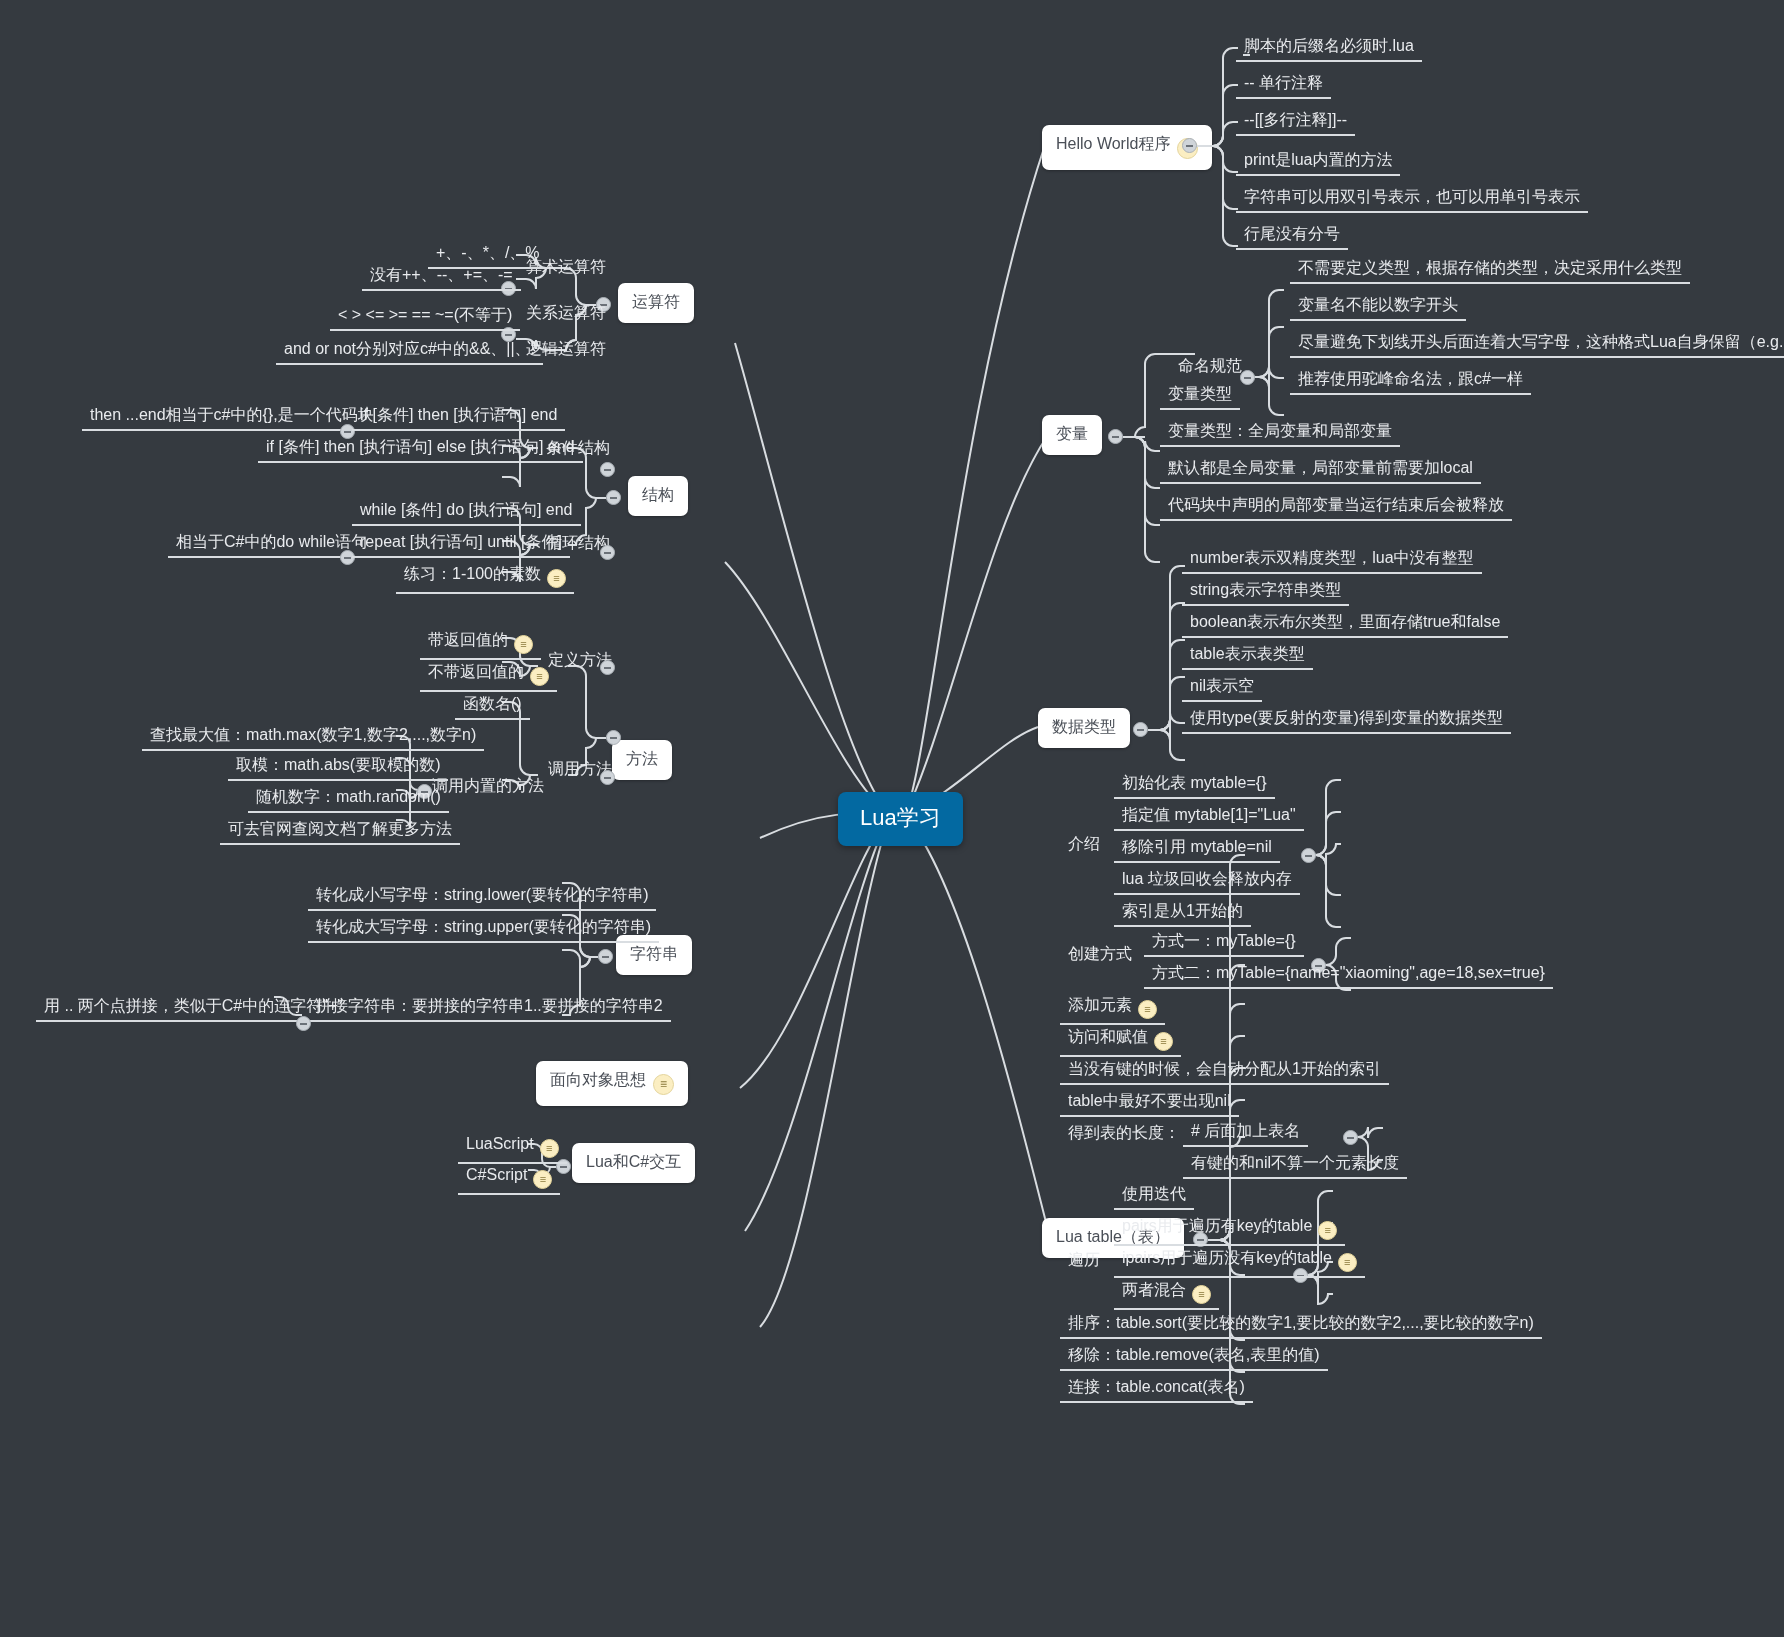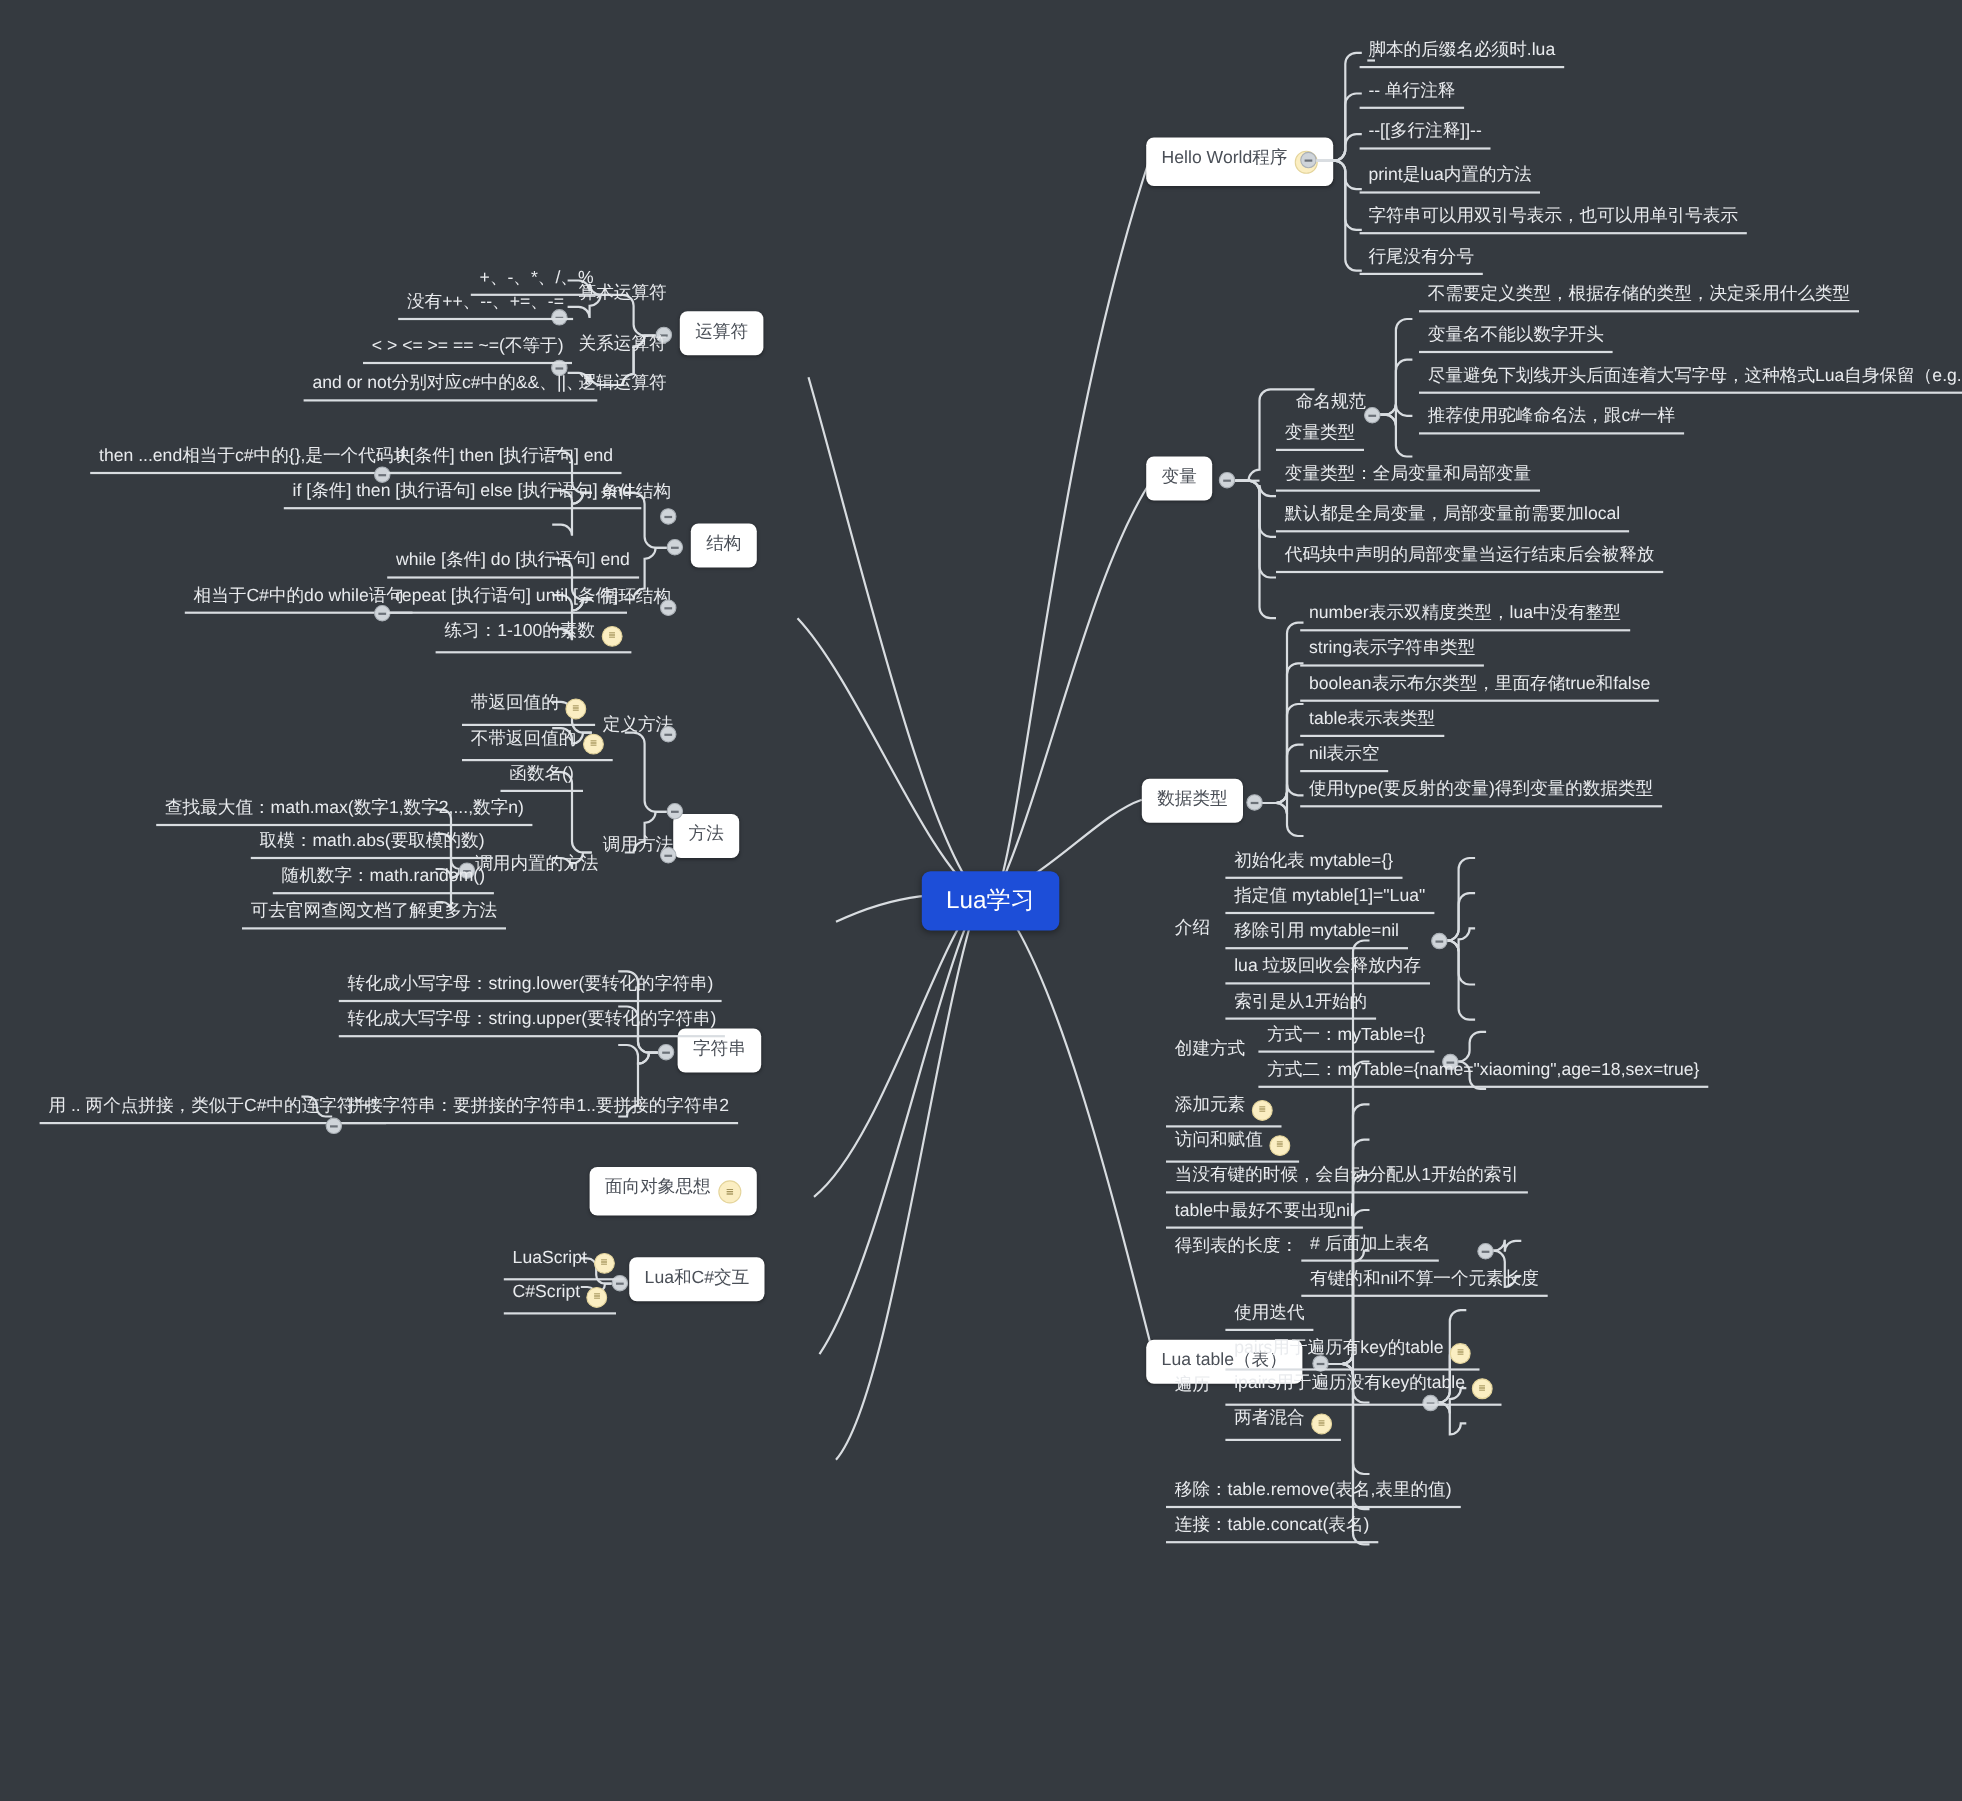--- a/index.html
+++ b/index.html
@@ -24,21 +24,21 @@
   
   .leaf{
     border-bottom:2px solid #d9dde1;
     padding:2px 8px 4px 8px;
   }
   .leaf.wrap{white-space:normal;}
   
   .plain{border-bottom:none;padding:2px 8px;}
   
   .root{
-    background:#1d4ed8;
+    background:#0369a1;
     color:#fff;
     border-radius:8px;
     font-size:22px;
     padding:12px 22px 14px 22px;
     border-bottom:none;
     box-shadow:0 2px 6px rgba(0,0,0,.35);
   }
   
   .pill{
     background:#ffffff;
@@ -240,20 +240,21 @@
   <div class="node leaf" style="left:1114px;top:1214px;">
     <span>pairs用于遍历有key的table</span><span class="badge sm">≡</span>
   </div>
   <div class="node leaf" style="left:1114px;top:1246px;">
     <span>ipairs用于遍历没有key的table</span><span class="badge sm">≡</span>
   </div>
   <div class="node leaf" style="left:1114px;top:1278px;">
     <span>两者混合</span><span class="badge sm">≡</span>
   </div>
 
+  <div class="node leaf" style="left:1060px;top:1311px;">排序：table.sort(要比较的数字1,要比较的数字2,...,要比较的数字n)</div>
   <div class="node leaf" style="left:1060px;top:1343px;">移除：table.remove(表名,表里的值)</div>
   <div class="node leaf" style="left:1060px;top:1375px;">连接：table.concat(表名)</div>
 
   <div class="node pill" style="left:618px;top:283px;">运算符</div>
   <div class="knob" style="left:596px;top:297px;"></div>
   <svg class="links">
     <g fill="none" stroke="#d9dde1" stroke-width="2">
       <path d="M596,305 h-10 a10,10 0 0 1 -10,-10 V278 a10,10 0 0 0 -10,-10 h-10"></path>
       <path d="M596,305 h-10 a10,10 0 0 1 -10,10 V340 a10,10 0 0 0 -10,10 h-10"></path>
       <path d="M596,305 h-10 a10,10 0 0 1 -10,10 V340 a10,10 0 0 0 -10,10 h-10"></path>

